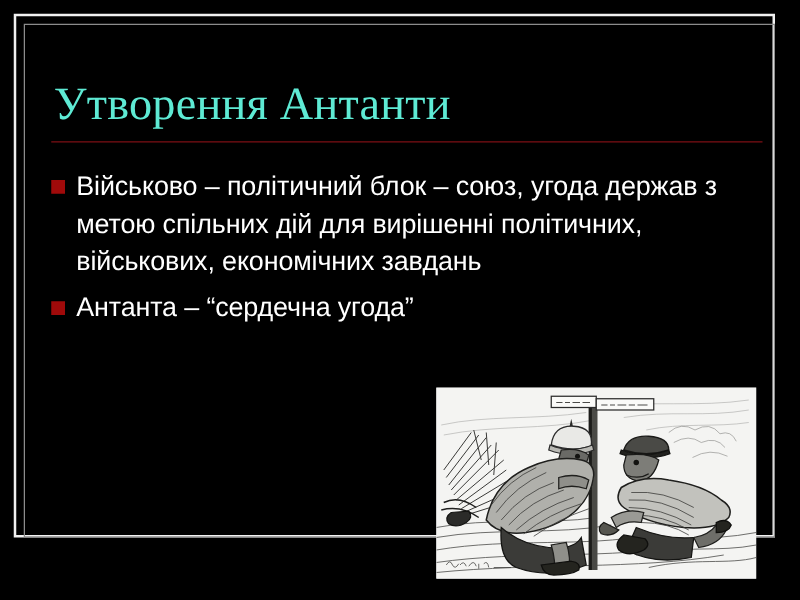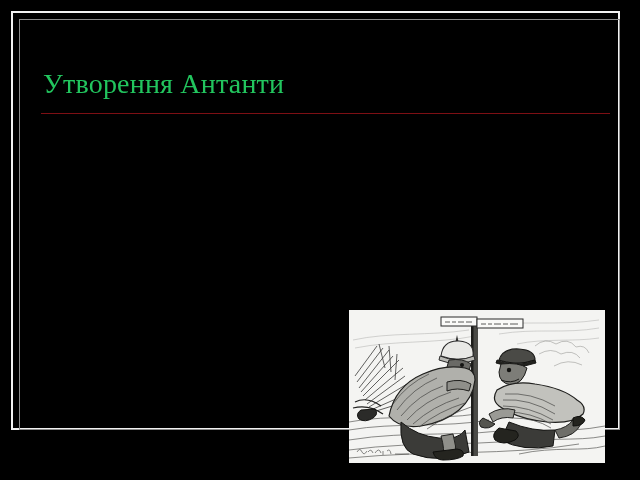--- a/index.html
+++ b/index.html
@@ -37,23 +37,23 @@
     box-sizing: border-box;
     pointer-events: none;
   }
 
   
   #title {
     position: absolute;
     left: 43px;
     top: 62px;
     width: 560px;
-    color: #22c55e;
+    color: #5eead4;
     font-family: "Liberation Serif", serif;
-    font-size: 28px;
+    font-size: 37px;
     line-height: 44px;
     font-weight: normal;
     letter-spacing: 0.2px;
     white-space: nowrap;
   }
   #title-rule {
     position: absolute;
     left: 41px;
     top: 113px;
     width: 569px;
@@ -106,20 +106,33 @@
 <body>
 
 <div id="slide">
 
   <div id="frame-outer"></div>
   <div id="frame-inner"></div>
 
   <div id="title">Утворення Антанти</div>
   <div id="title-rule"></div>
 
+  <div id="body">
+
+    <div class="bullet-row">
+      <span class="bullet-marker"></span>
+      <span class="bullet-text">Військово – політичний блок – союз, угода держав з метою спільних дій для вирішенні політичних, військових, економічних завдань</span>
+    </div>
+
+    <div class="bullet-row">
+      <span class="bullet-marker"></span>
+      <span class="bullet-text">Антанта – “сердечна угода”</span>
+    </div>
+
+  </div>
 
   <div id="illustration">
     <svg width="256" height="153" viewBox="0 0 256 153" xmlns="http://www.w3.org/2000/svg">
       <rect x="0" y="0" width="256" height="153" fill="#f4f4f2"></rect>
 
       <g stroke="#9a9a98" stroke-width="0.5" fill="none" opacity="0.8">
         <path d="M4 30 C40 22 80 26 120 20"></path>
         <path d="M6 38 C46 30 86 34 126 26"></path>
         <path d="M130 16 C170 10 210 16 250 10"></path>
         <path d="M150 24 C186 18 216 24 250 18"></path>

